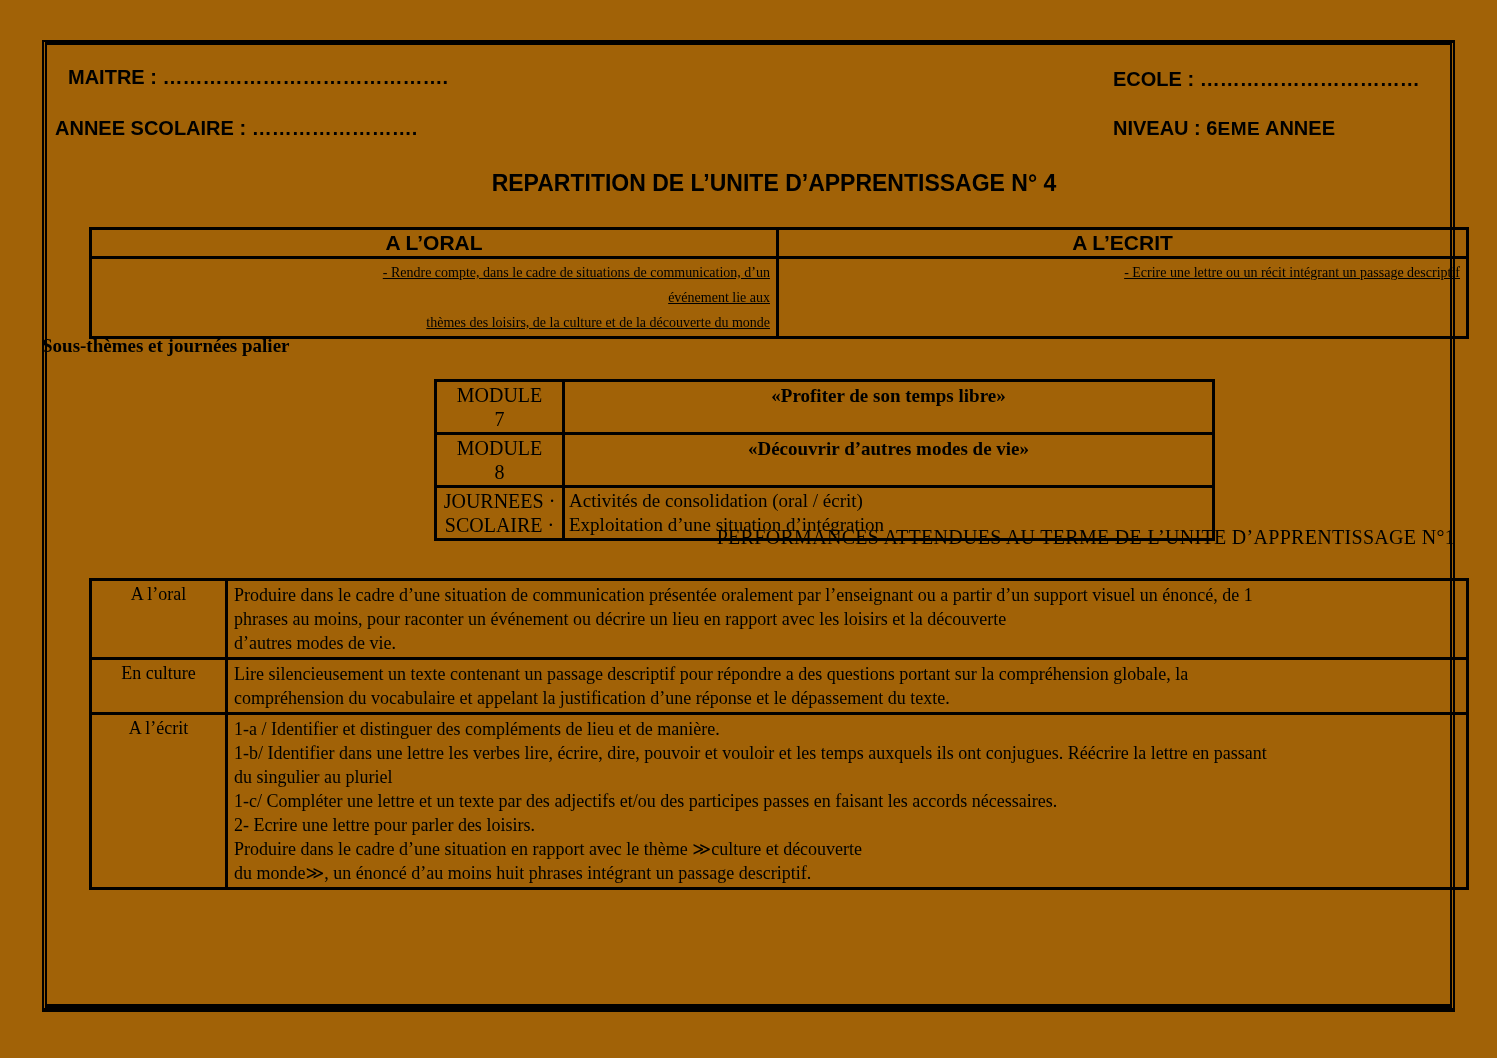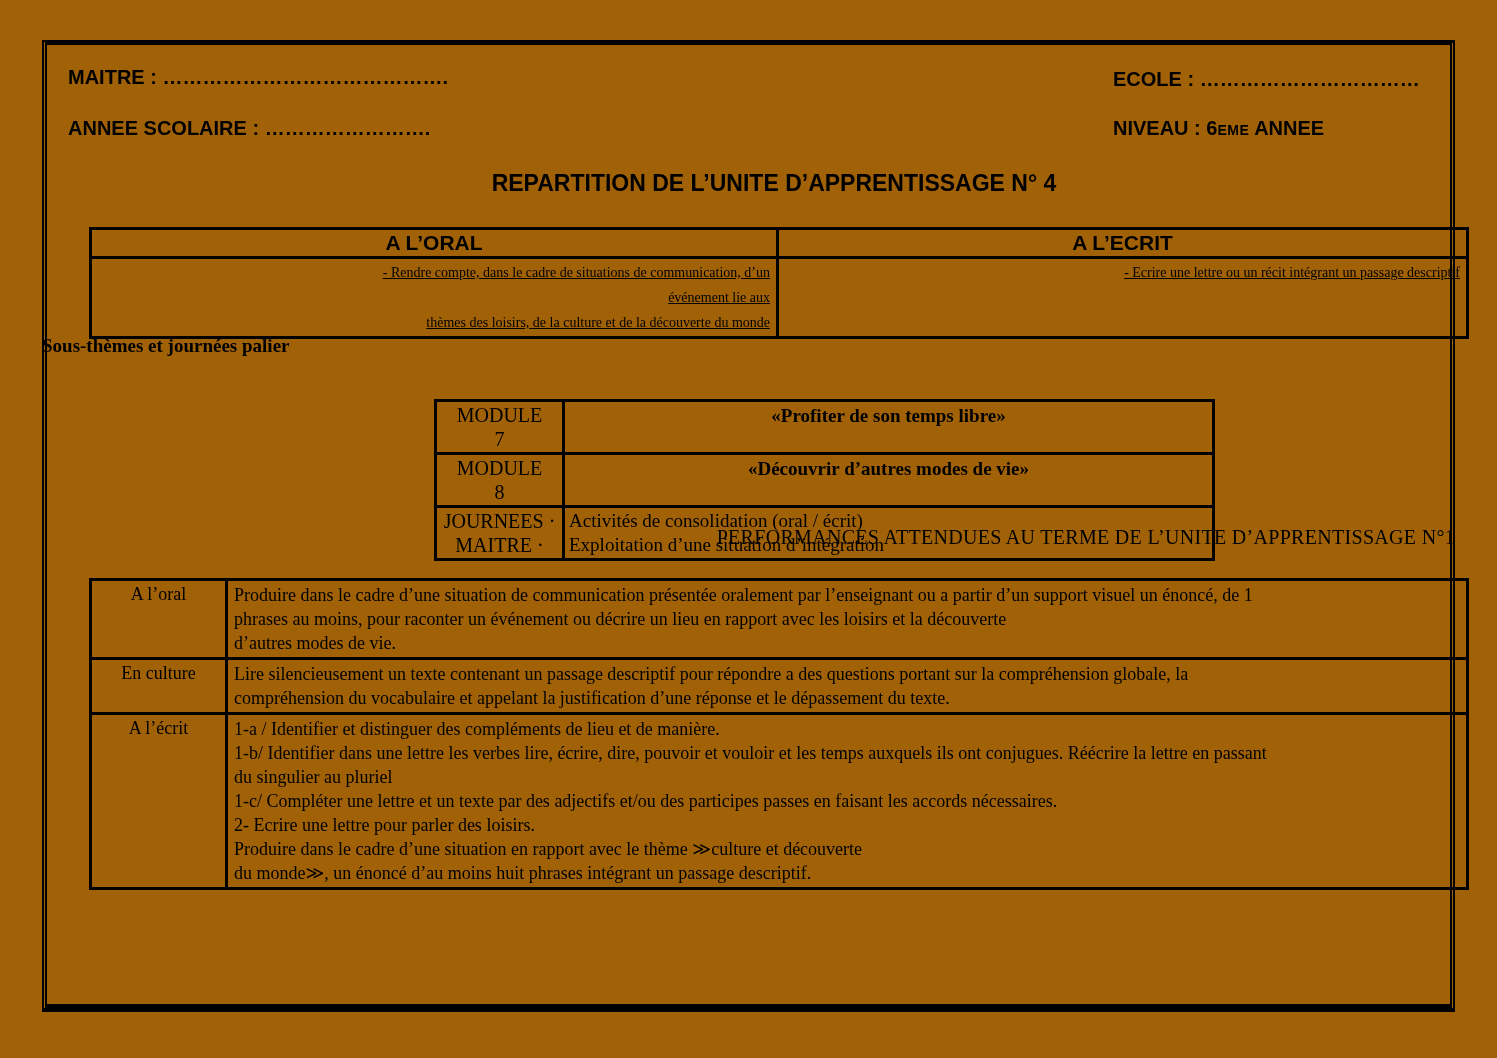--- a/index.html
+++ b/index.html
@@ -14,23 +14,23 @@
     border-bottom:8px solid #000;
     border-left:5px double #000;
     border-right:5px double #000;
   }
   .hdr {
     position:absolute; font-family:"Liberation Sans", sans-serif;
     font-weight:700; font-size:20px; white-space:nowrap;
   }
   .hdr-maitre { left:68px; top:66px; }
   .hdr-ecole  { left:1113px; top:68px; }
-  .hdr-annee  { left:68px; top:117px; }
+  .hdr-annee  { left:55px; top:117px; }
   .hdr-niveau { left:1113px; top:117px; }
-  .ord { font-size:14px; letter-spacing:0.5px; }
+  .ord { font-size:19px; letter-spacing:0.5px; }
   .doc-title {
     position:absolute; left:42px; top:170px; width:1464px; text-align:center;
     font-family:"Liberation Sans", sans-serif; font-weight:700; font-size:23px;
   }
   table { border-collapse:collapse; table-layout:fixed;margin-left:31px; }
   td, th { box-sizing:border-box; }
 
   
   .skills { position:absolute; left:58px; top:227px; width:1380px; }
   .skills th, .skills td { border:3px solid #000; }
@@ -42,21 +42,21 @@
     height:76px; vertical-align:top; text-align:right;
     font-size:14px; line-height:25px; padding:1px 6px; white-space:pre-line;text-decoration:underline;
   }
 
   .subtitle {
     position:absolute; left:42px; top:335px; width:1413px; text-align:left;
     font-weight:700; font-size:19px;
   }
 
   
-  .modules { position:absolute; left:403px; top:399px; width:781px; }
+  .modules { position:absolute; left:403px; top:379px; width:781px; }
   .modules td { border:3px solid #000; vertical-align:top; }
   .modules .r1 td { height:52px; }
   .modules .r2 td { height:48px; }
   .modules .r3 td { height:50px; }
   .mod-label {
     text-align:center; font-size:20px; line-height:24px; white-space:pre-line;
     padding-top:1px;
   }
   .mod-title {
     text-align:center; font-weight:700; font-size:19px; padding-top:3px;
@@ -128,21 +128,21 @@
 7</td>
       <td class="mod-title">«Profiter de son temps libre»</td>
     </tr>
     <tr class="r2">
       <td class="mod-label">MODULE
 8</td>
       <td class="mod-title">«Découvrir d’autres modes de vie»</td>
     </tr>
     <tr class="r3">
       <td class="mod-label">JOURNEES ·
-MAITRE ·</td>
+SCOLAIRE ·</td>
       <td class="mod-plain">Activités de consolidation (oral / écrit)
 Exploitation d’une situation d’intégration</td>
     </tr>
   </tbody>
     </table>
 
   <div class="perf-heading">PERFORMANCES ATTENDUES AU TERME DE L’UNITE D’APPRENTISSAGE N°1</div>
 
   <table class="perf">
     <colgroup>

